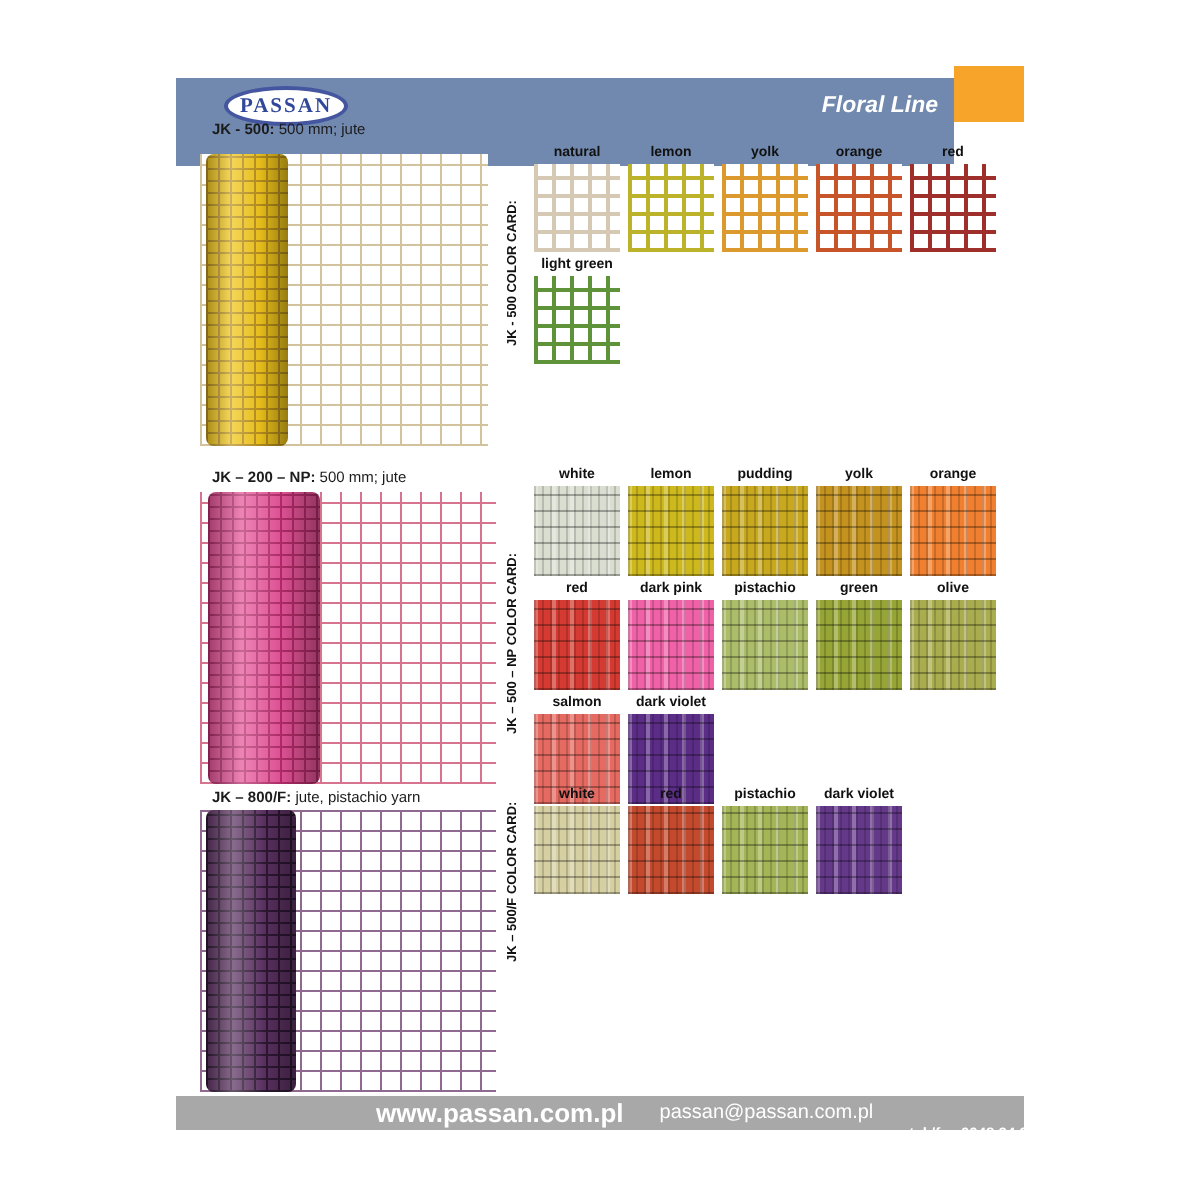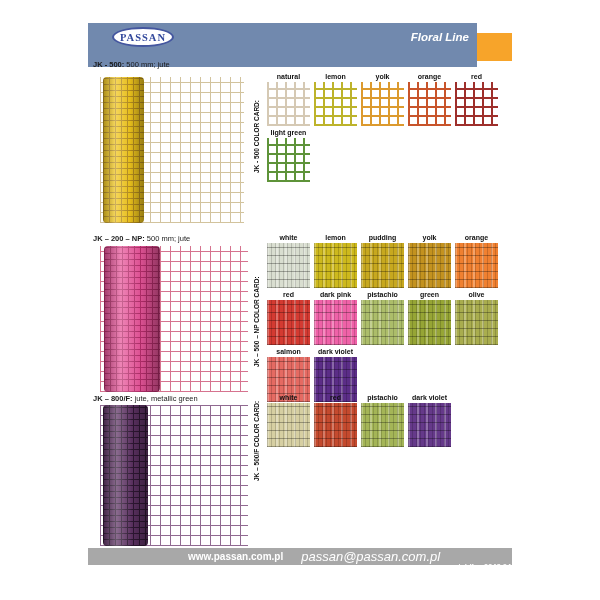--- a/index.html
+++ b/index.html
@@ -1,35 +1,35 @@
 <!DOCTYPE html>
 <html><head>
 <meta charset="utf-8">
 <style>
   * { margin:0; padding:0; box-sizing:border-box; }
   html,body { width:600px; height:600px; background:#ffffff; overflow:hidden;
               font-family:"Liberation Sans", sans-serif; }
   .canvas { position:absolute; left:0; top:0; width:600px; height:600px; background:#fff; }
 
   
-  .header-bar { position:absolute; left:88px; top:23px; width:389px; height:44px;
+  .header-bar { position:absolute; left:88px; top:39px; width:389px; height:44px;
                 background:var(--bar, #7189ae); display:flex; align-items:center; }
   .logo-oval { position:absolute; left:24px; top:4px; width:62px; height:20px;
                background:#fff; border:2px solid #44569f; border-radius:50%;
                display:flex; align-items:center; justify-content:center; }
   .logo-text { font-family:"Liberation Serif", serif; font-size:10.5px; font-weight:bold;
                color:#31479b; letter-spacing:1px; }
   .header-title { position:absolute; right:8px; top:0; height:28px; display:flex; align-items:center;
                   color:#fff; font-size:11.5px; font-weight:bold; font-style:italic; }
   .accent-block { position:absolute; left:477px; top:33px; width:35px; height:28px;
                   background:var(--accent, #f7a42a); }
 
   
   .section { position:absolute; left:88px; width:424px; }
-  .sec-label { position:absolute; left:5px; top:0; font-size:7.5px; color:#1b1b1b; white-space:nowrap; }
+  .sec-label { position:absolute; left:18px; top:0; font-size:7.5px; color:#1b1b1b; white-space:nowrap; }
   .sec-label b { font-weight:bold; }
 
   
   .product { position:absolute; background:#fff; overflow:hidden; }
   .mesh { position:absolute; inset:0;
           background-image:
             repeating-linear-gradient(90deg, var(--mesh) 0 1px, transparent 1px 10px),
             repeating-linear-gradient(0deg,  var(--mesh) 0 1px, transparent 1px 10px);
           opacity:.85; }
   .roll { position:absolute; top:0; bottom:0; border-radius:4px;
@@ -78,22 +78,22 @@
   .sec3 .product { left:12px; top:11px; width:148px; height:141px; }
   .sec3 .roll { left:3px; width:45px; }
   .sec3 .rows { top:0px; }
   .sec3 .card-title { top:6px; height:82px; }
   .sec3 .swatch { height:44px; }
 
   
   .footer-bar { position:absolute; left:88px; top:548px; width:424px; height:17px;
                 background:var(--footer, #a8a8a8); display:flex; align-items:center;
                 padding-left:100px; gap:18px; color:#fff; white-space:nowrap; }
-  .footer-site  { font-size:10px; font-weight:bold; }
-  .footer-email { font-size:13px;font-style:italic; }
+  .footer-site  { font-size:13px; font-weight:bold; }
+  .footer-email { font-size:10px; }
   .footer-phone { font-size:7.5px; font-weight:bold;margin-top:20px; }
 </style>
 </head>
 <body>
 
 <div class="canvas" style="--bar: #7189ae;">
 
   <div class="header-bar" style="background: rgb(113, 137, 174);">
     <div class="logo-oval">
       <span class="logo-text">PASSAN</span>
@@ -209,21 +209,21 @@
               <div class="name">dark violet</div>
               <div class="swatch dense" style="--c: #5b2d87;"></div>
             </div>
           </div>
         </div>
     </div>
   </div>
 
   <div class="section sec3">
     <div class="sec-label">
-      <b>JK – 800/F:</b><span> jute, metallic green</span>
+      <b>JK – 800/F:</b><span> jute, pistachio yarn</span>
     </div>
     <div class="product" style="--roll: #5d3263; --rollgrid: #2e1733; --mesh: #7d4f7e;">
       <div class="mesh"></div>
       <div class="roll"></div>
     </div>
     <div class="card">
       <div class="card-title">JK – 500/F COLOR CARD:</div>
       <div class="rows">
           <div class="swatch-row">
             <div class="cell">

